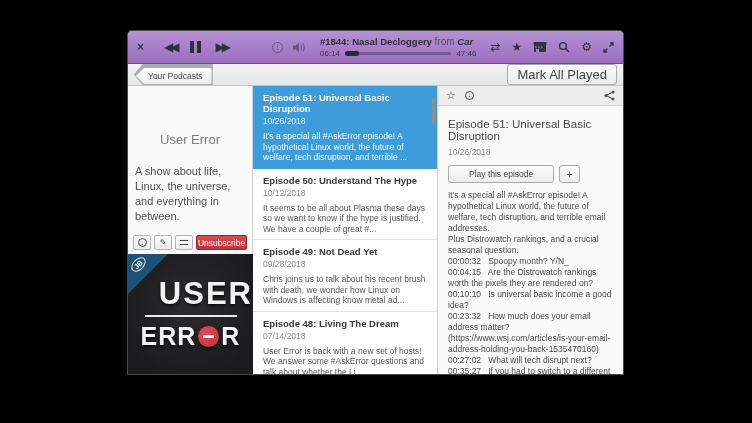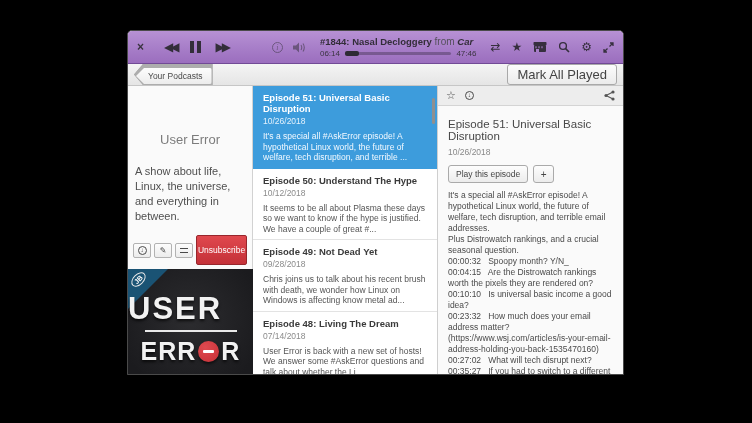--- a/index.html
+++ b/index.html
@@ -57,31 +57,31 @@
   .pod-head { flex:1; padding:12px 7px; }
   .pod-title { margin-top:34px; text-align:center; font-size:13px; color:#7c7c7c; }
   .pod-desc { margin-top:17px; font-size:11px; line-height:1.35; color:#4f4f4f; }
   .pod-actions { display:flex; align-items:center; gap:3px; padding:0 5px 4px 5px; }
   .mini-btn { width:18px; height:15px; display:inline-flex; align-items:center; justify-content:center;
               background:linear-gradient(to bottom,#fdfdfd,#ececec); border:1px solid #b2b2b2; border-radius:2px;
               font-size:8px; color:#4a4a4a; }
   .dl-circle { display:inline-flex; width:9px; height:9px; border:1px solid #4a4a4a; border-radius:50%;
                align-items:center; justify-content:center; font-size:6.5px; line-height:1; color:#4a4a4a; }
   .hamb { display:block; width:8px; border-top:1.5px solid #4a4a4a; border-bottom:1.5px solid #4a4a4a; height:5px; }
-  .unsub-btn { flex:1; height:30px; background:linear-gradient(to bottom,#e0484e,#c43138); border:1px solid #97262c;
+  .unsub-btn { flex:1; height:15px; background:linear-gradient(to bottom,#e0484e,#c43138); border:1px solid #97262c;
                border-radius:2px; color:#fff; font-size:8.5px; display:inline-flex; align-items:center; justify-content:center; }
 
   
   .artwork { position:relative; width:125px; height:127px; flex:0 0 127px; overflow:hidden;
              background:radial-gradient(circle at 50% 40%, #2c2c2f 0%, #1b1b1e 75%); }
   .art-tri { position:absolute; top:0; left:0; width:0; height:0;
              border-top:40px solid #1a5374; border-right:40px solid transparent; }
   .art-jb { position:absolute; top:5px; left:2px; transform:rotate(-45deg); color:#fff; font-size:7px; font-weight:bold;
             border:1px solid #e8e8e8; border-radius:50%; padding:1px 3px; }
-  .art-text { position:absolute; left:0; right:0; top:22px; text-align:left; color:#f2f2f2; }
+  .art-text { position:absolute; left:0; right:0; top:22px; text-align:right; color:#f2f2f2; }
   .art-line1 { font-size:31px; font-weight:bold; letter-spacing:2px; text-shadow:0 2px 3px rgba(0,0,0,.7); }
   .art-rule { width:92px; height:2px; background:#e9e9e9; margin:3px auto 5px auto; }
   .art-line2 { font-size:25px; font-weight:bold; letter-spacing:1px; display:flex; align-items:center; justify-content:center; gap:2px;
                text-shadow:0 2px 3px rgba(0,0,0,.7); }
   .art-dot { display:inline-block; width:21px; height:21px; background:radial-gradient(circle at 35% 30%, #e04a50, #c52f36);
              border-radius:50%; position:relative; box-shadow:0 2px 3px rgba(0,0,0,.6); }
   .art-dot i { position:absolute; left:5px; top:9px; width:11px; height:3px; background:#fff; border-radius:1px; }
 
   
   .ep-list { width:185px; flex:0 0 185px; background:#fff; border-right:1px solid #cfcfcf;
@@ -100,21 +100,21 @@
   .detail { flex:1; background:#fafafa; display:flex; flex-direction:column; min-width:0; }
   .detail-iconbar { height:20px; flex:0 0 20px; display:flex; align-items:center; gap:9px; padding:0 8px;
                     background:#ededed; border-bottom:1px solid #d4d4d4; color:#555; }
   .detail-iconbar .star-o { font-size:11px; line-height:1; }
   .detail-iconbar .spacer { flex:1; }
   .detail-body { padding:12px 10px 0 10px; overflow:hidden; }
   .detail-title { font-size:11.5px; color:#484848; }
   .detail-date { font-size:8.5px; color:#888; margin:5px 0 8px 0; }
   .detail-btns { display:flex; gap:5px; }
   .play-btn { background:linear-gradient(to bottom,#fdfdfd,#ececec); border:1px solid #aaa; border-radius:3px;
-              font-size:8.5px; color:#444; padding:3px 7px; }
+              font-size:8.5px; color:#444; padding:3px 20px; }
   .plus-btn { background:linear-gradient(to bottom,#fdfdfd,#ececec); border:1px solid #aaa; border-radius:3px;
               font-size:10px; color:#444; width:21px; display:inline-flex; align-items:center; justify-content:center; }
   .summary-h { font-size:9.5px; font-weight:bold; color:#333; margin-top:15px; }
   .summary-t { font-size:8.5px; color:#4a4a4a; line-height:11px; margin-top:7px; white-space:pre-wrap; }
 </style>
 </head>
 <body>
 
 <div class="stage">
   <div class="window">

